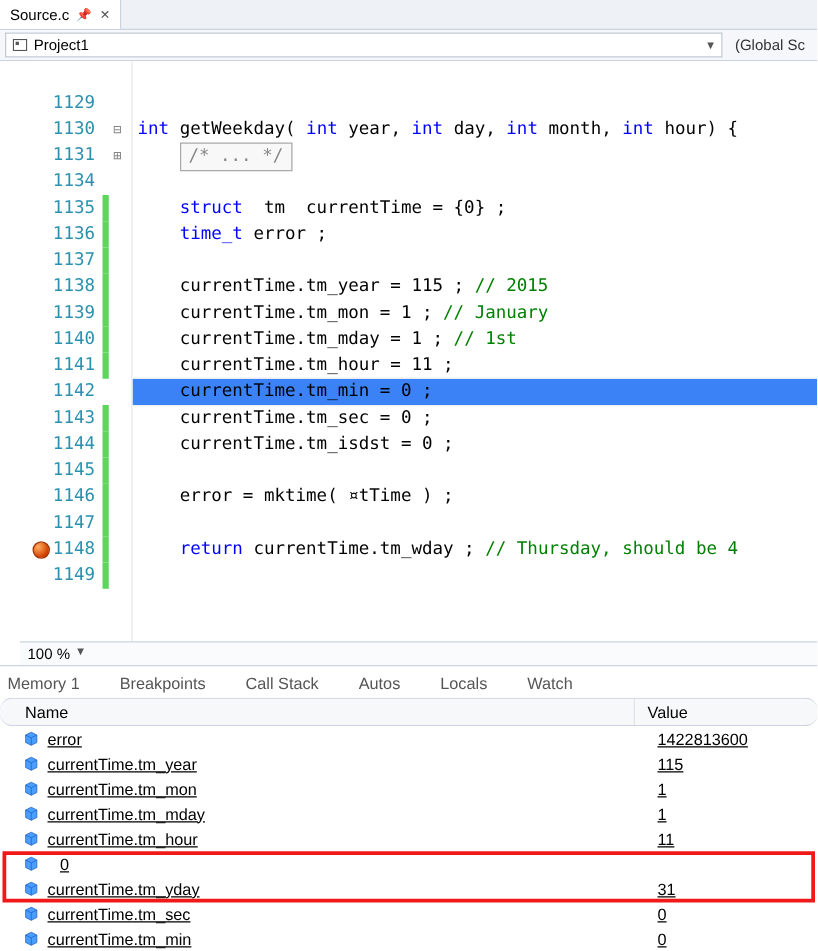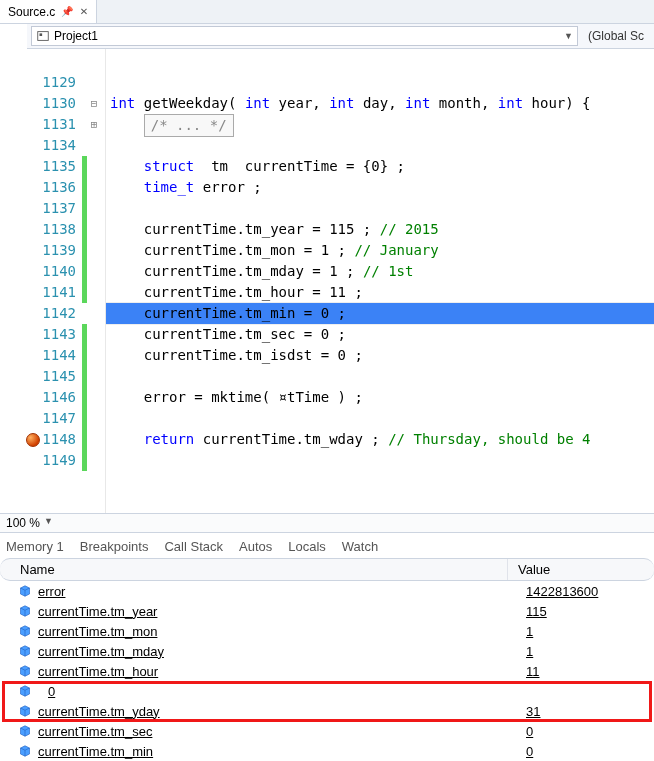--- a/index.html
+++ b/index.html
@@ -32,21 +32,20 @@
     height: 100%;
   }
   .tab .pin, .tab .close { font-size: 10px; color: #555; }
   .nav-bar {
     background: #f5f7fb;
     border-bottom: 1px solid #ccd4e0;
     padding: 2px 4px;
     display: flex;
     align-items: center;
     gap: 4px;
-    margin-left: 27px;
   }
   .nav-dropdown {
     flex: 1;
     display: flex;
     align-items: center;
     border: 1px solid #c2c9d6;
     background: #fff;
     padding: 1px 4px;
     font-size: 12px;
     height: 20px;
@@ -109,27 +108,28 @@
     display: inline-block;
   }
   .zoom-bar {
     border-top: 1px solid #ccd4e0;
     padding: 2px 6px;
     font-size: 12px;
     display: flex;
     align-items: flex-start;
     gap: 4px;
     background: #fafbfc;
+    margin-left: 16px;
   }
   .zoom-bar .chev { font-size: 9px; color: #555; }
   .tool-tabs {
     border-top: 1px solid #ccd4e0;
     padding: 6px 6px 4px 6px;
     display: flex;
-    gap: 16px;
+    gap: 32px;
     font-size: 13px;
     color: #555;
   }
   .vars-header {
     display: flex;
     border-top: 1px solid #ccd4e0;
     border-bottom: 1px solid #ccd4e0;
     background: #f7f8fa;
     font-size: 13px;
     border-radius: 10px;

